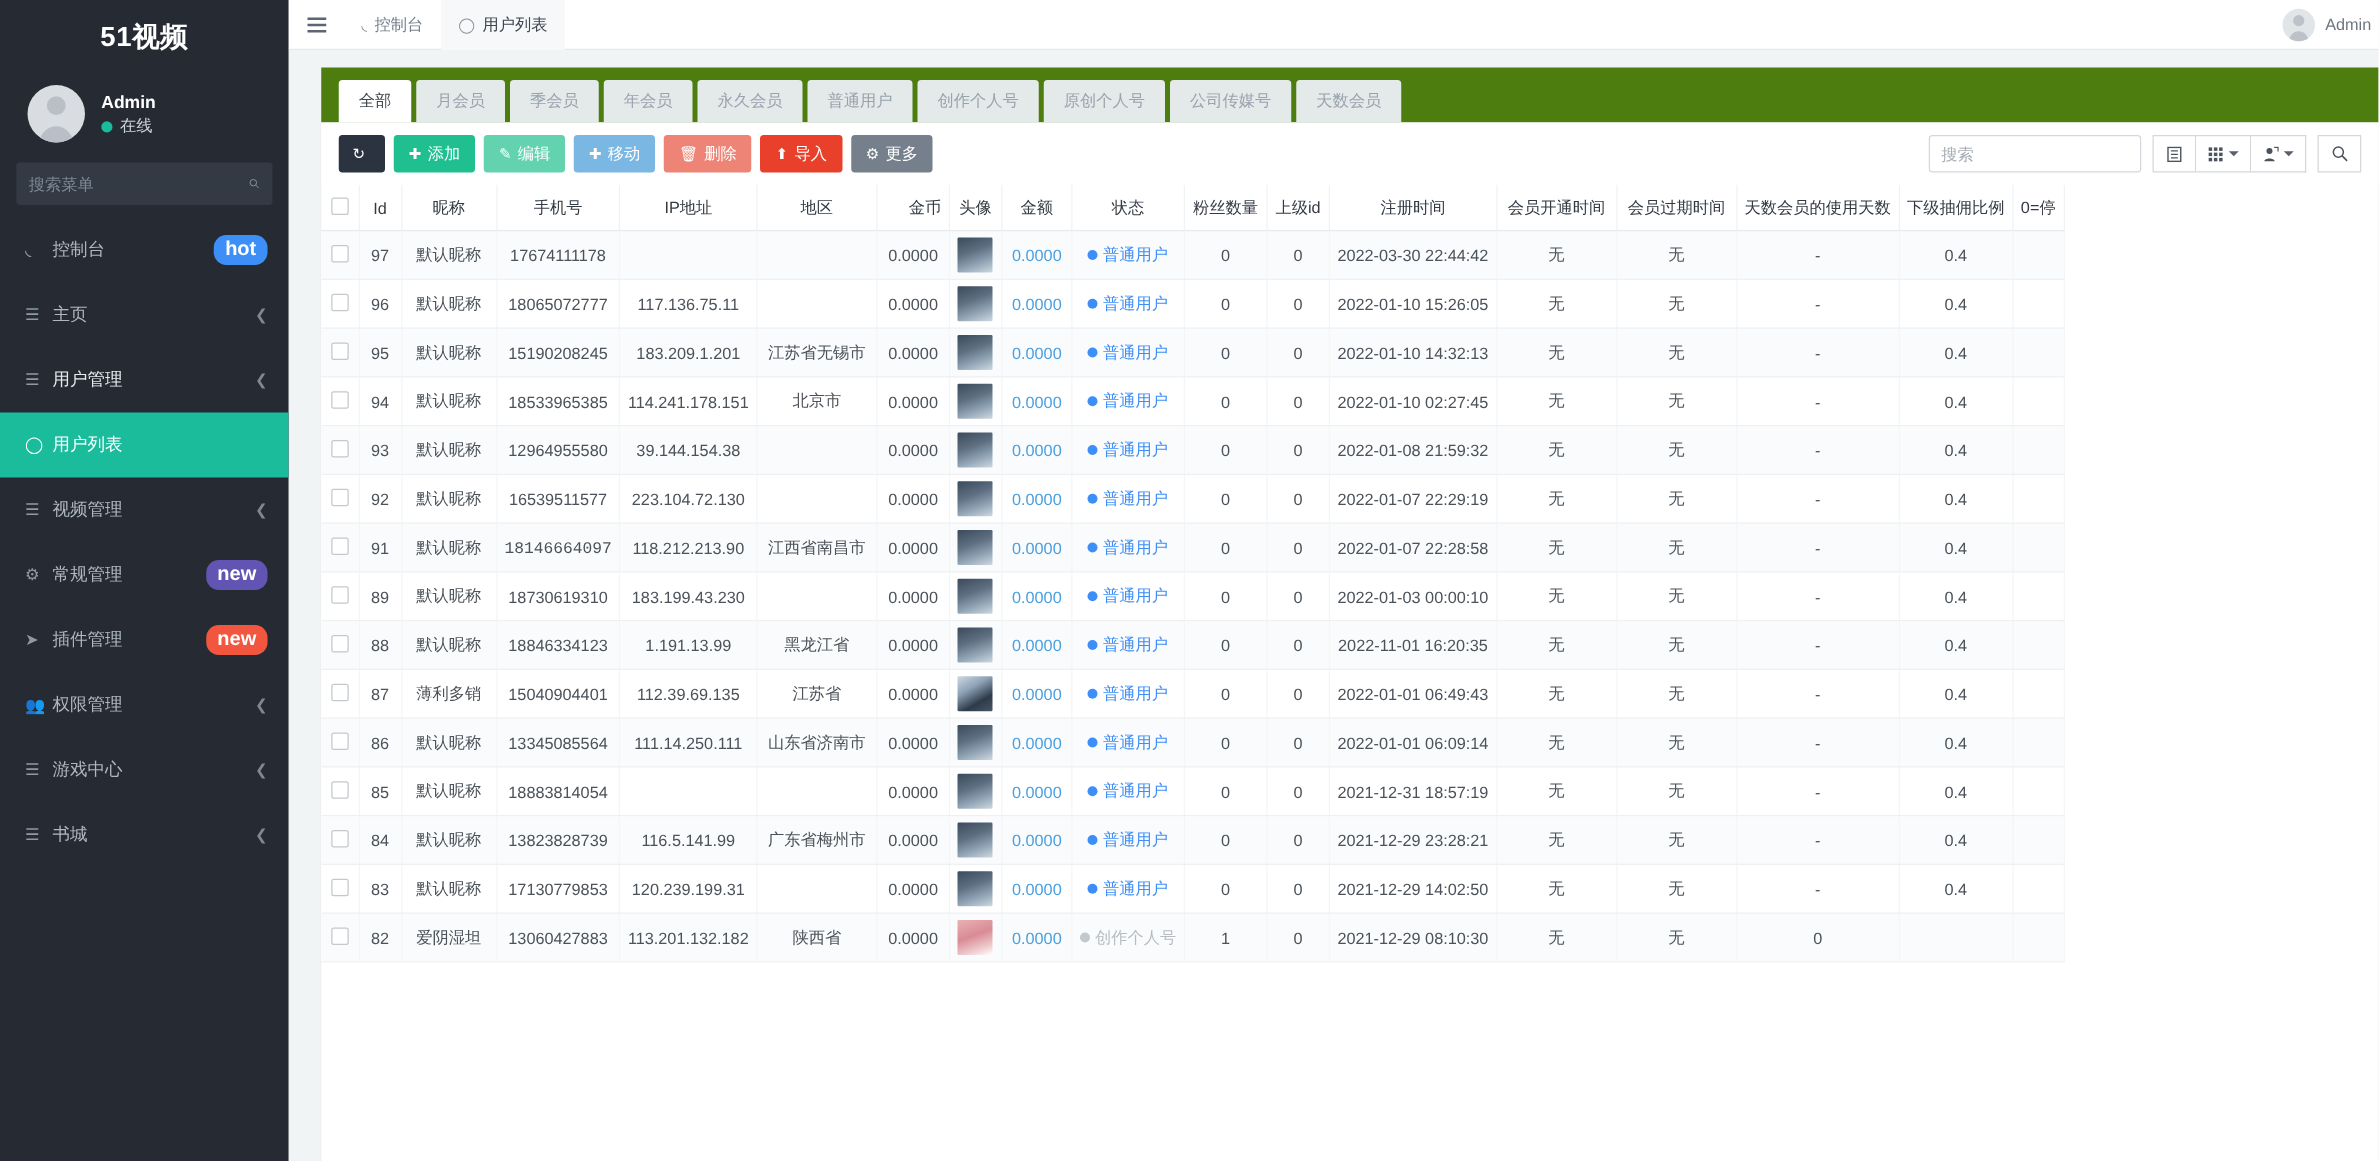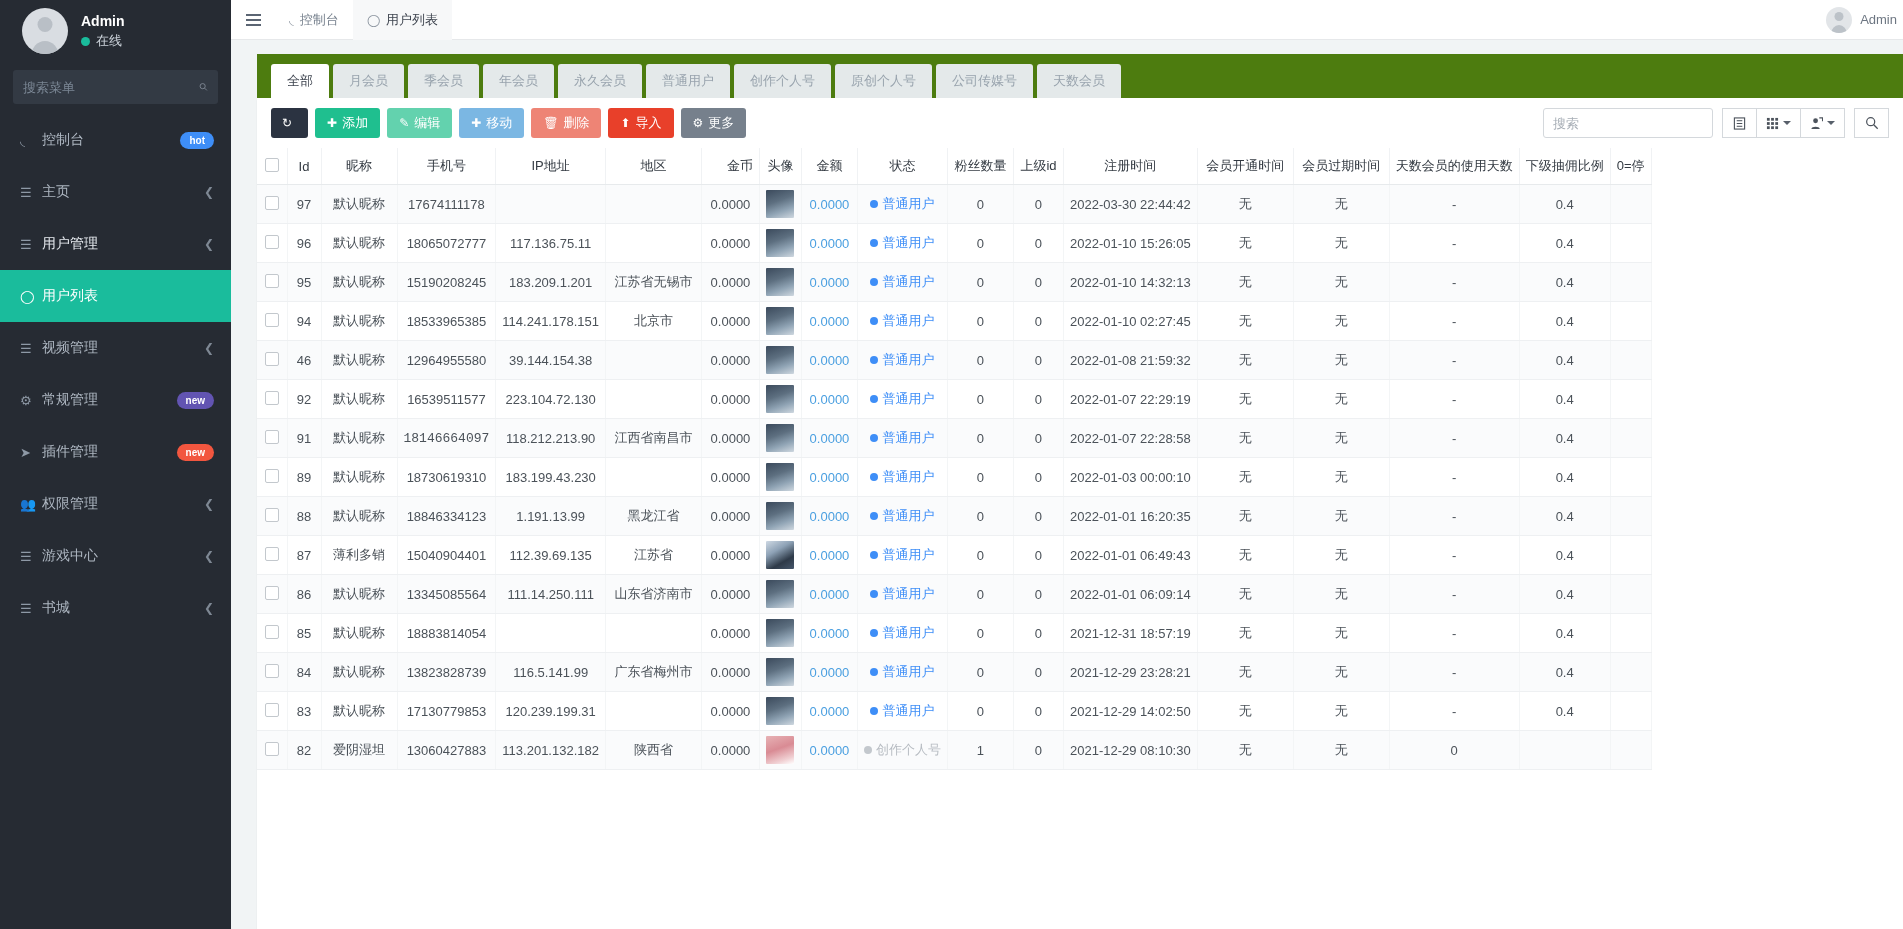--- a/index.html
+++ b/index.html
@@ -62,21 +62,21 @@
     height: 52px; display: flex; align-items: center;
     padding: 0 17px 0 20px; font-size: 14px; color: #aeb7c2;
     cursor: pointer; position: relative;
   }
   .nav-item .ico { width: 22px; font-size: 13px; color: #8e99a6; flex: none; }
   .nav-item .lbl { flex: 1; }
   .nav-item.bold .lbl { color: #e6eaef; }
   .nav-item.active { background: #1abc9c; color: #fff; }
   .nav-item.active .ico, .nav-item.active .lbl { color: #fff; }
   .badge {
-    font-size: 10px; color: #fff; border-radius: 10px;
+    font-size: 16px; color: #fff; border-radius: 10px;
     padding: 2px 9px; font-weight: bold; line-height: 1.3;
   }
   .badge.hot { background: #3e8ef7; }
   .badge.new-p { background: #6254b2; }
   .badge.new-r { background: #f2563f; }
   .chev { color: #7e8894; font-size: 12px; }
 
   
   .main { flex: 1; height: 929px; display: flex; flex-direction: column; background: #f1f4f5; overflow: hidden; }
 
@@ -179,20 +179,21 @@
   .st-normal .sdot { background: #3e8ef7; }
   .st-creator { color: #b7bcc2; }
   .st-creator .sdot { background: #c3c8cd; }
 </style>
 </head>
 <body>
 
 <div id="app">
 
   <aside class="sidebar">
+    <div class="brand">51视频</div>
 
     <div class="profile">
       <div class="avatar-lg"></div>
       <div class="profile-txt">
         <div class="profile-name">Admin</div>
         <div class="profile-status">
           <span class="dot-online"></span>
           <span>在线</span>
         </div>
       </div>
@@ -472,21 +473,21 @@
                   <td style="width: 50px;">0</td>
                   <td style="width: 126px;">2022-01-10 02:27:45</td>
                   <td style="width: 96px;">无</td>
                   <td style="width: 96px;">无</td>
                   <td style="width: 120px;">-</td>
                   <td style="width: 80px;">0.4</td>
                   <td style="width: 40px;"></td>
                 </tr>
                 <tr>
                   <td style="width: 30px;"><span class="chk"></span></td>
-                  <td style="width: 34px;">46</td>
+                  <td style="width: 34px;">93</td>
                   <td style="width: 76px;">默认昵称</td>
                   <td style="width: 94px;">12964955580</td>
                   <td style="width: 100px;">39.144.154.38</td>
                   <td style="width: 96px;"></td>
                   <td style="width: 58px;">0.0000</td>
                   <td style="width: 42px;"><span class="thumb "></span></td>
                   <td style="width: 56px;"><span class="lnk">0.0000</span></td>
                   <td style="width: 80px;"><span class="status st-normal"><span class="sdot"></span>普通用户</span></td>
                   <td style="width: 66px;">0</td>
                   <td style="width: 50px;">0</td>
@@ -563,21 +564,21 @@
                   <td style="width: 76px;">默认昵称</td>
                   <td style="width: 94px;">18846334123</td>
                   <td style="width: 100px;">1.191.13.99</td>
                   <td style="width: 96px;">黑龙江省</td>
                   <td style="width: 58px;">0.0000</td>
                   <td style="width: 42px;"><span class="thumb "></span></td>
                   <td style="width: 56px;"><span class="lnk">0.0000</span></td>
                   <td style="width: 80px;"><span class="status st-normal"><span class="sdot"></span>普通用户</span></td>
                   <td style="width: 66px;">0</td>
                   <td style="width: 50px;">0</td>
-                  <td style="width: 126px;">2022-01-01 16:20:35</td>
+                  <td style="width: 126px;">2022-11-01 16:20:35</td>
                   <td style="width: 96px;">无</td>
                   <td style="width: 96px;">无</td>
                   <td style="width: 120px;">-</td>
                   <td style="width: 80px;">0.4</td>
                   <td style="width: 40px;"></td>
                 </tr>
                 <tr>
                   <td style="width: 30px;"><span class="chk"></span></td>
                   <td style="width: 34px;">87</td>
                   <td style="width: 76px;">薄利多销</td>

